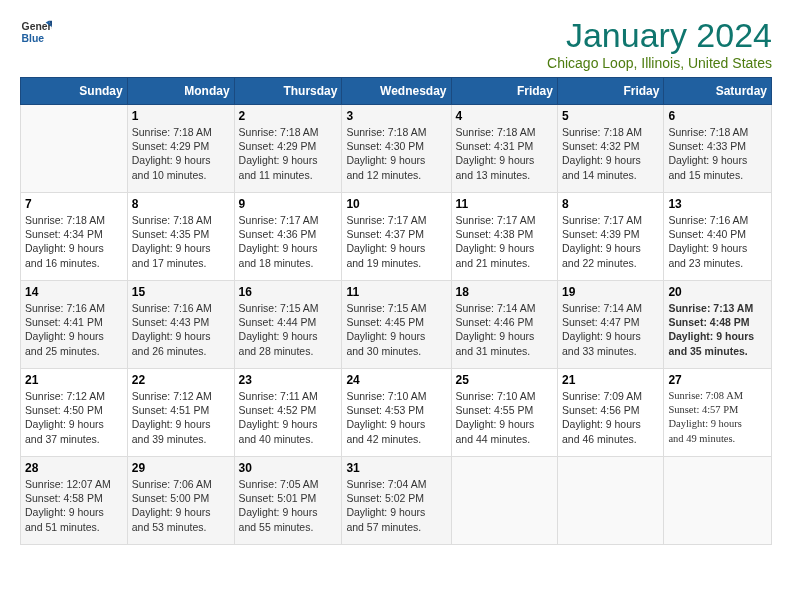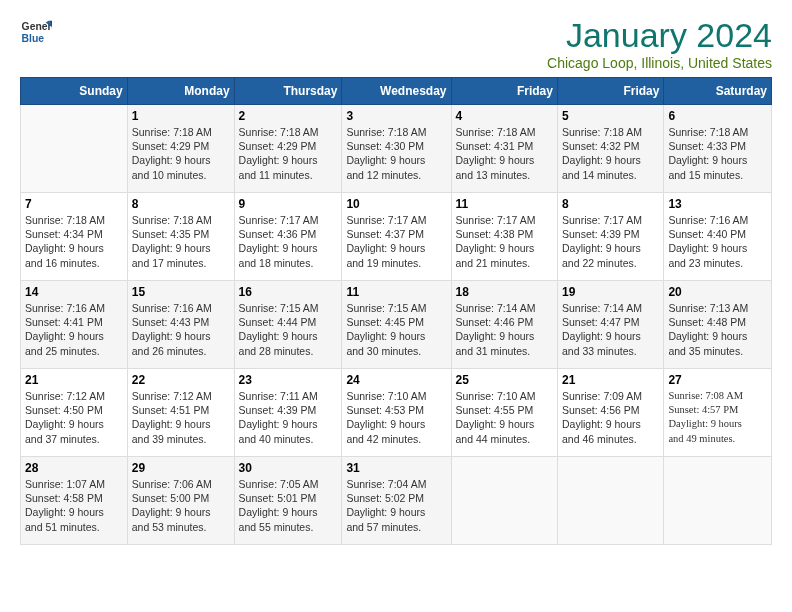--- a/index.html
+++ b/index.html
@@ -244,21 +244,21 @@
         </td>
         <td>
           <div class="day-number">19</div>
           <div class="day-info" style="white-space: pre-line;">Sunrise: 7:14 AM
 Sunset: 4:47 PM
 Daylight: 9 hours
 and 33 minutes.</div>
         </td>
         <td>
           <div class="day-number">20</div>
-          <div class="day-info" style="white-space: pre-line;">Sunrise: 7:13 AM
+          <div class="day-info" style="white-space: pre-line; font-weight: bold;">Sunrise: 7:13 AM
 Sunset: 4:48 PM
 Daylight: 9 hours
 and 35 minutes.</div>
         </td>
       </tr>
       <tr>
         <td>
           <div class="day-number">21</div>
           <div class="day-info" style="white-space: pre-line;">Sunrise: 7:12 AM
 Sunset: 4:50 PM
@@ -268,21 +268,21 @@
         <td>
           <div class="day-number">22</div>
           <div class="day-info" style="white-space: pre-line;">Sunrise: 7:12 AM
 Sunset: 4:51 PM
 Daylight: 9 hours
 and 39 minutes.</div>
         </td>
         <td>
           <div class="day-number">23</div>
           <div class="day-info" style="white-space: pre-line;">Sunrise: 7:11 AM
-Sunset: 4:39 PM
+Sunset: 4:52 PM
 Daylight: 9 hours
 and 40 minutes.</div>
         </td>
         <td>
           <div class="day-number">24</div>
           <div class="day-info" style="white-space: pre-line;">Sunrise: 7:10 AM
 Sunset: 4:53 PM
 Daylight: 9 hours
 and 42 minutes.</div>
         </td>
@@ -304,21 +304,21 @@
           <div class="day-number">27</div>
           <div class="day-info" style="white-space: pre-line; font-family: Liberation Serif, serif;">Sunrise: 7:08 AM
 Sunset: 4:57 PM
 Daylight: 9 hours
 and 49 minutes.</div>
         </td>
       </tr>
       <tr>
         <td>
           <div class="day-number">28</div>
-          <div class="day-info" style="white-space: pre-line;">Sunrise: 1:07 AM
+          <div class="day-info" style="white-space: pre-line;">Sunrise: 12:07 AM
 Sunset: 4:58 PM
 Daylight: 9 hours
 and 51 minutes.</div>
         </td>
         <td>
           <div class="day-number">29</div>
           <div class="day-info" style="white-space: pre-line;">Sunrise: 7:06 AM
 Sunset: 5:00 PM
 Daylight: 9 hours
 and 53 minutes.</div>

